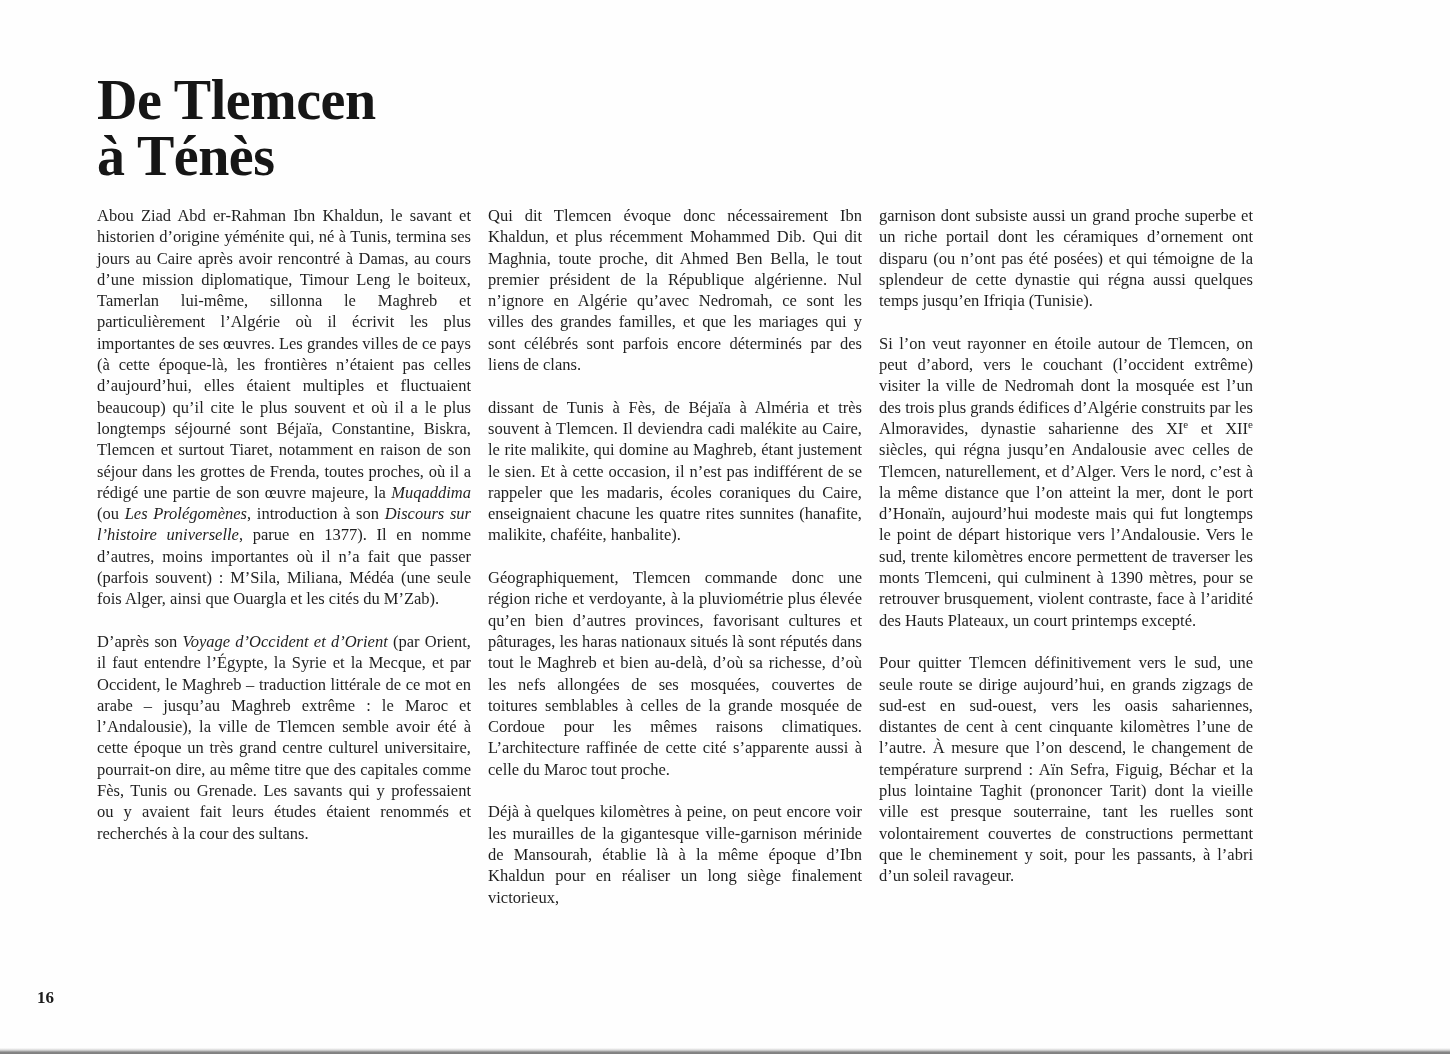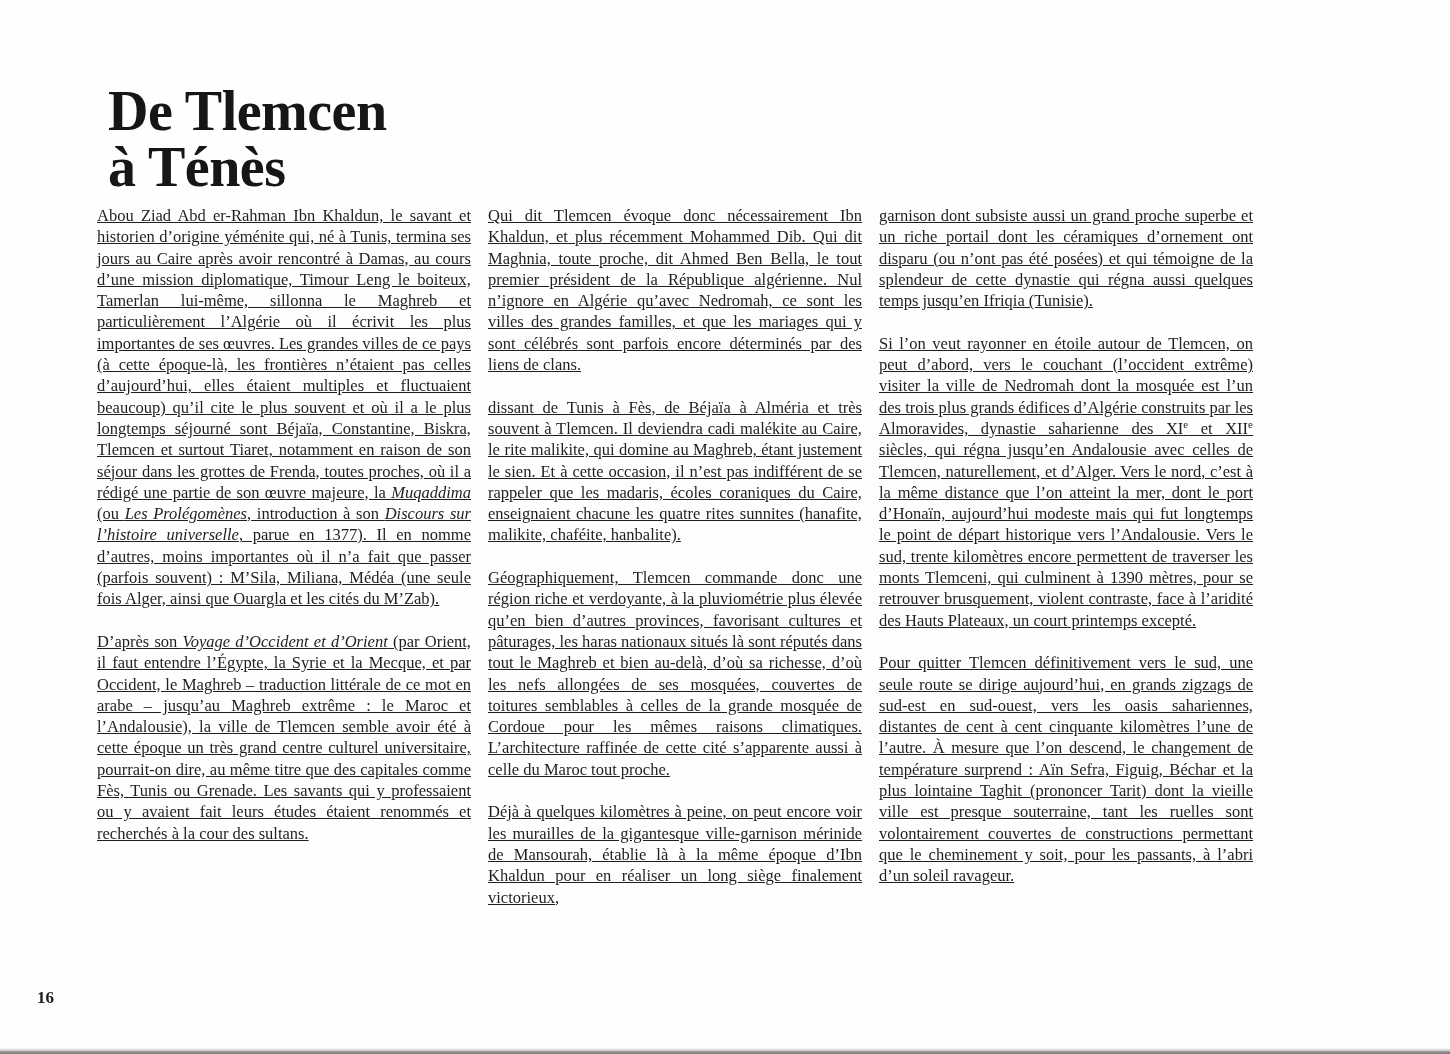--- a/index.html
+++ b/index.html
@@ -15,21 +15,21 @@
     font-family: "Liberation Serif", "DejaVu Serif", serif;
   }
   .page {
     position: absolute;
     inset: 0;
   }
   .title {
     position: absolute;
     left: 97px;
     top: 72px;
-    margin: 11px;
+    margin: 0;
     font-family: "Liberation Serif", "DejaVu Serif", serif;
     font-weight: 800;
     font-size: 56px;
     line-height: 56px;
     letter-spacing: -0.5px;
     color: #161616;
   }
   .title .tline {
     display: block;
   }
@@ -47,21 +47,20 @@
     flex: 0 0 374px;
     font-size: 16.5px;
     line-height: 21.3px;
     color: #1f1f1f;
     text-align: justify;
     hyphens: auto;
     -webkit-hyphens: auto;
   }
   .column p {
     margin: 0 0 21.3px 0;
-    text-decoration: underline;
   }
   .column p:last-child {
     margin-bottom: 0;
   }
   .column em {
     font-style: italic;
   }
   .column sup {
     font-size: 11px;
     line-height: 0;

